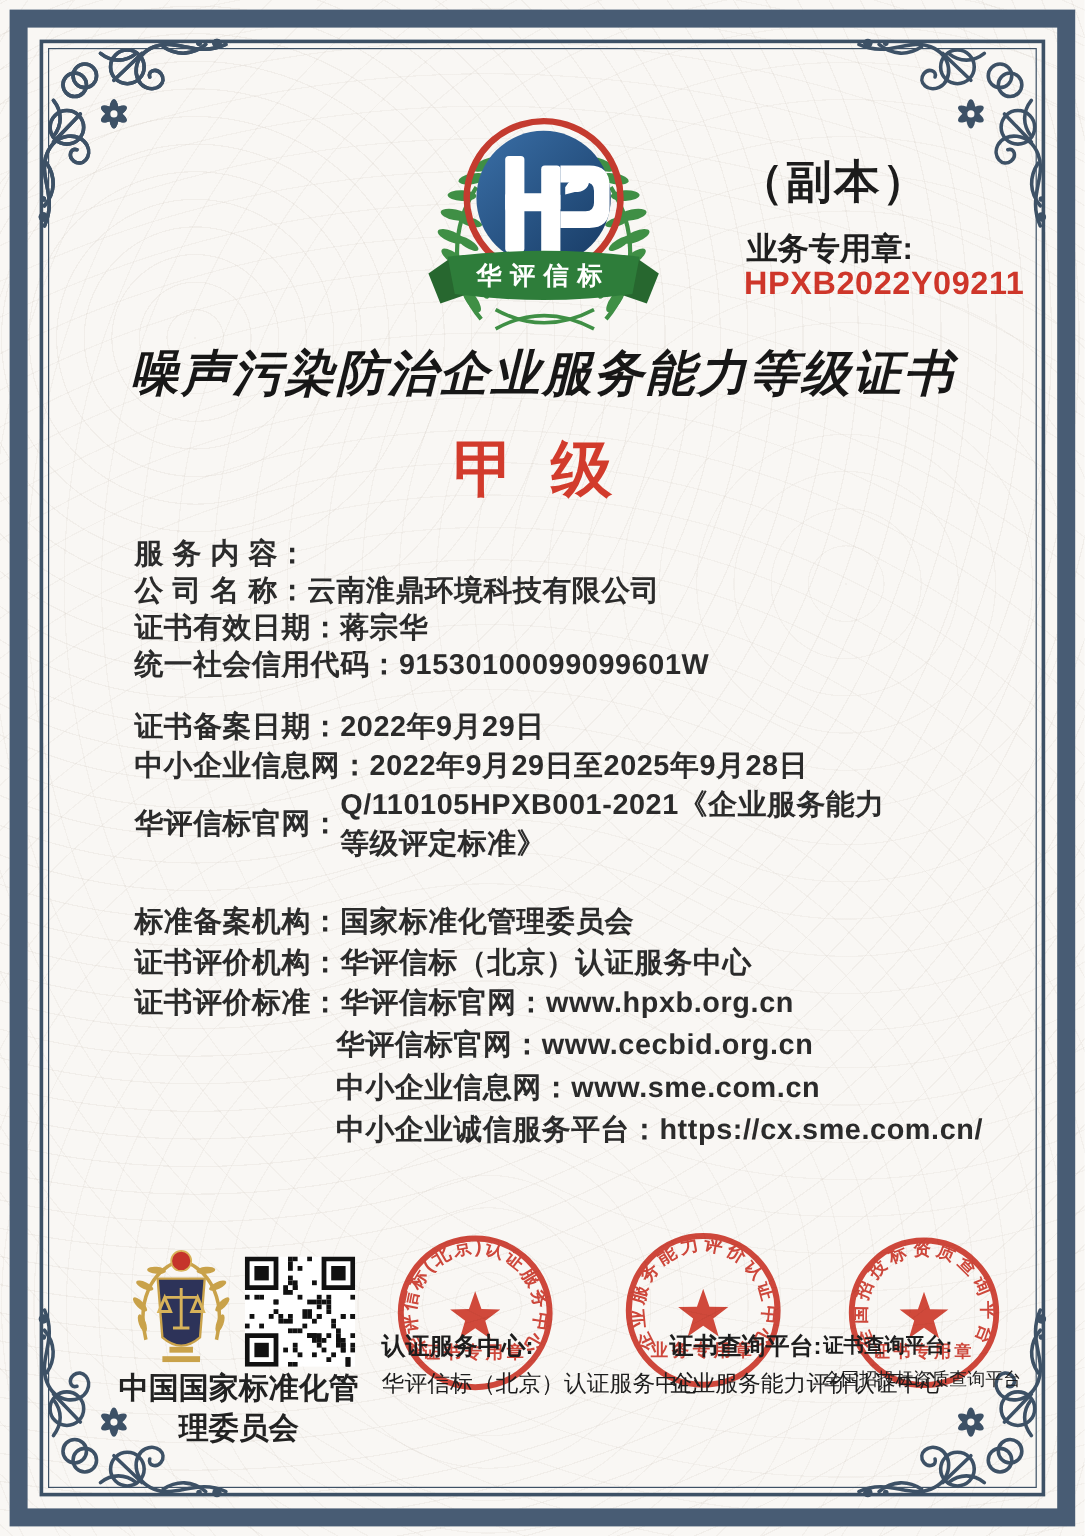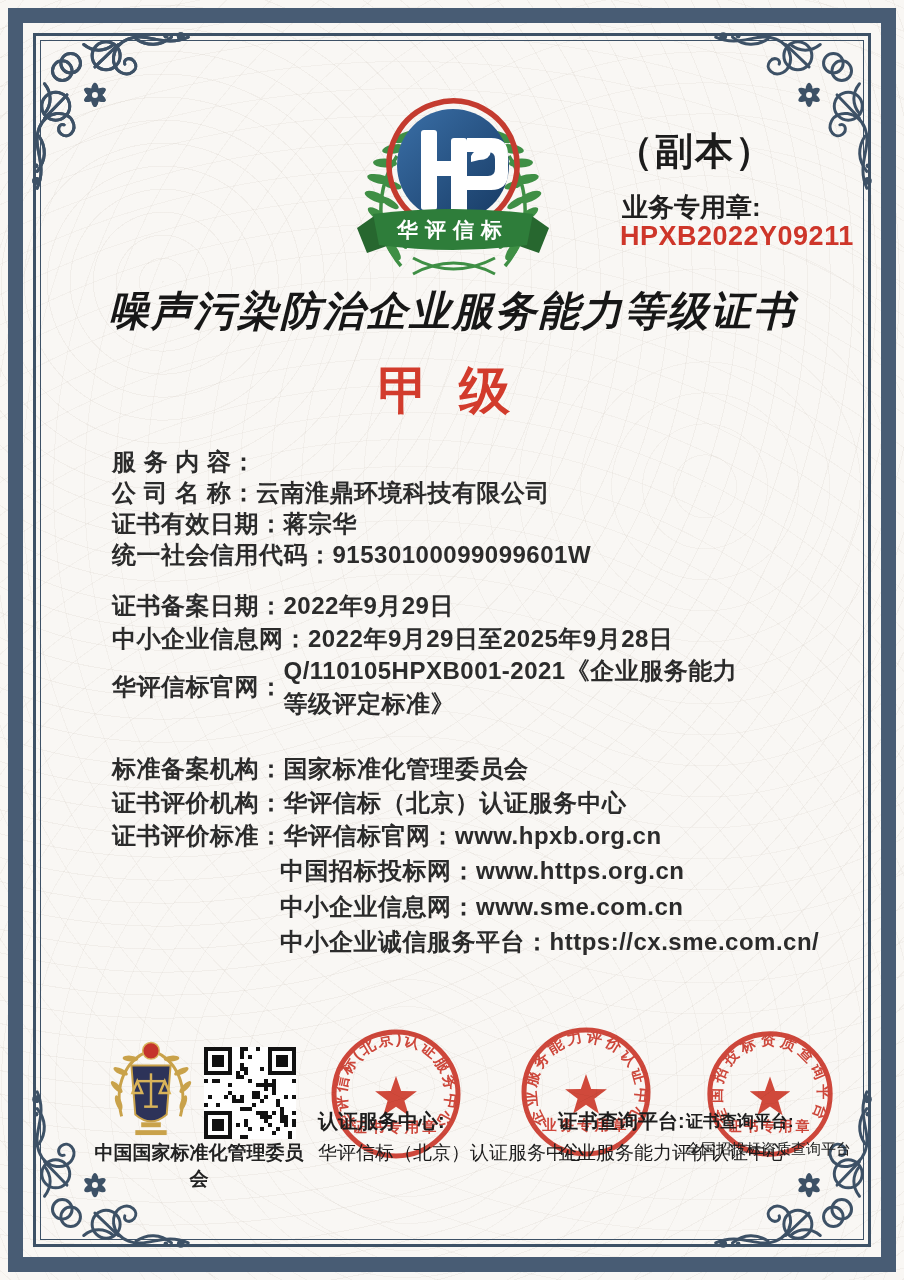--- a/index.html
+++ b/index.html
@@ -47,21 +47,21 @@
   .validity .val { max-width:478px; }
   .agencies { top:752px; }
   .agencies .row { height:33.5px; line-height:33.5px; }
   .links { position:absolute; left:280px; top:853px; color:#2b2b2b; font-size:24px; font-weight:600; letter-spacing:.5px; }
   .links .row { height:35.5px; line-height:35.5px; white-space:nowrap; }
 
   
   .emblem { position:absolute; left:102px; top:1038px; width:98px; height:102px; }
   .qr { position:absolute; left:204px; top:1047px; width:92px; height:92px; }
   .committee { position:absolute; left:88px; top:1140px; width:222px; text-align:center;
-               font-size:19px; font-weight:600; color:#222; }
+               font-size:25px; font-weight:600; color:#222; }
 
   .seal { position:absolute; width:140px; height:140px; mix-blend-mode:multiply; opacity:.92; }
   .seal-1 { left:326px; top:1024px; }
   .seal-2 { left:516px; top:1022px; }
   .seal-3 { left:702px; top:1026px; width:136px; height:136px; }
   .seal text { font-family:"Liberation Sans",sans-serif; }
 
   .caption { position:absolute; z-index:3; color:#1d1d1d; }
   .cap-title { font-weight:700; font-size:20px; }
   .cap-line  { font-size:19px; font-weight:500; margin-top:5px; white-space:nowrap; }
@@ -221,21 +221,21 @@
         <span class="lbl">证书评价机构：</span>
         <span class="val">华评信标（北京）认证服务中心</span>
       </div>
     <div class="row">
         <span class="lbl">证书评价标准：</span>
         <span class="val">华评信标官网：www.hpxb.org.cn</span>
       </div>
   </div>
 
   <div class="links">
-    <div class="row">中国招标投标网：www.https.org.cn</div>
+    <div class="row">华评信标官网：www.cecbid.org.cn</div>
     <div class="row">中小企业信息网：www.sme.com.cn</div>
     <div class="row">中小企业诚信服务平台：https://cx.sme.com.cn/</div>
   </div>
 
   <svg class="emblem" viewBox="0 0 100 104">
     <path d="M20,80 C12,48 24,22 48,13" fill="none" stroke="#c9a24a" stroke-width="3"></path>
     <path d="M80,80 C88,48 76,22 52,13" fill="none" stroke="#c9a24a" stroke-width="3"></path>
     <g fill="#c9a24a">
       <ellipse cx="17" cy="66" rx="3" ry="8" transform="rotate(-20 17 66)"></ellipse>
       <ellipse cx="15" cy="50" rx="3" ry="8" transform="rotate(-45 15 50)"></ellipse>

